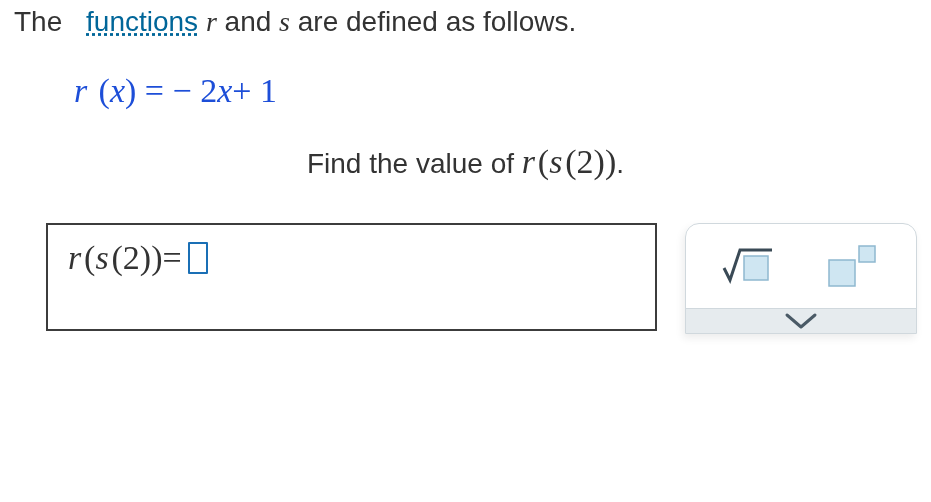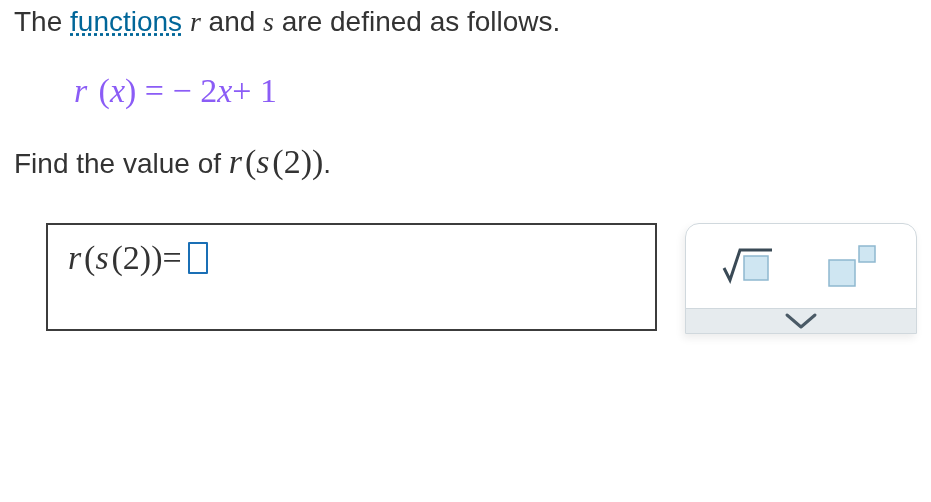--- a/index.html
+++ b/index.html
@@ -17,48 +17,50 @@
   }
   .line1 {
     font-size: 28px;
     color: #333333;
   }
   .link {
     color: #006699;
     text-decoration: underline dotted;
     text-decoration-color: #006699;
     cursor: pointer;
+    margin-left: 16px;
   }
   .mathvar {
     font-family: "Times New Roman", Times, serif;
     font-style: italic;
   }
   .mathup {
     font-family: "Times New Roman", Times, serif;
     font-style: normal;
   }
   .eqblock {
     margin-top: 28px;
     margin-left: 60px;
     font-family: "Times New Roman", Times, serif;
     font-size: 34px;
     line-height: 1.45;
-    color: #8b5cf6;
+    color: #1d4ed8;
   }
   .eqline { white-space: nowrap; }
   .sup {
     font-size: 22px;
     vertical-align: super;
     position: relative;
     top: 2px;
   }
   .line2 {
     margin-top: 28px;
     font-size: 28px;
     color: #333333;
+    text-align: center;
   }
   .big-math {
     font-family: "Times New Roman", Times, serif;
     font-size: 34px;
   }
   .big-math .mathvar, .big-math .mathup { font-size: 34px; }
   .answer-row {
     margin-top: 42px;
     display: flex;
     align-items: stretch;

